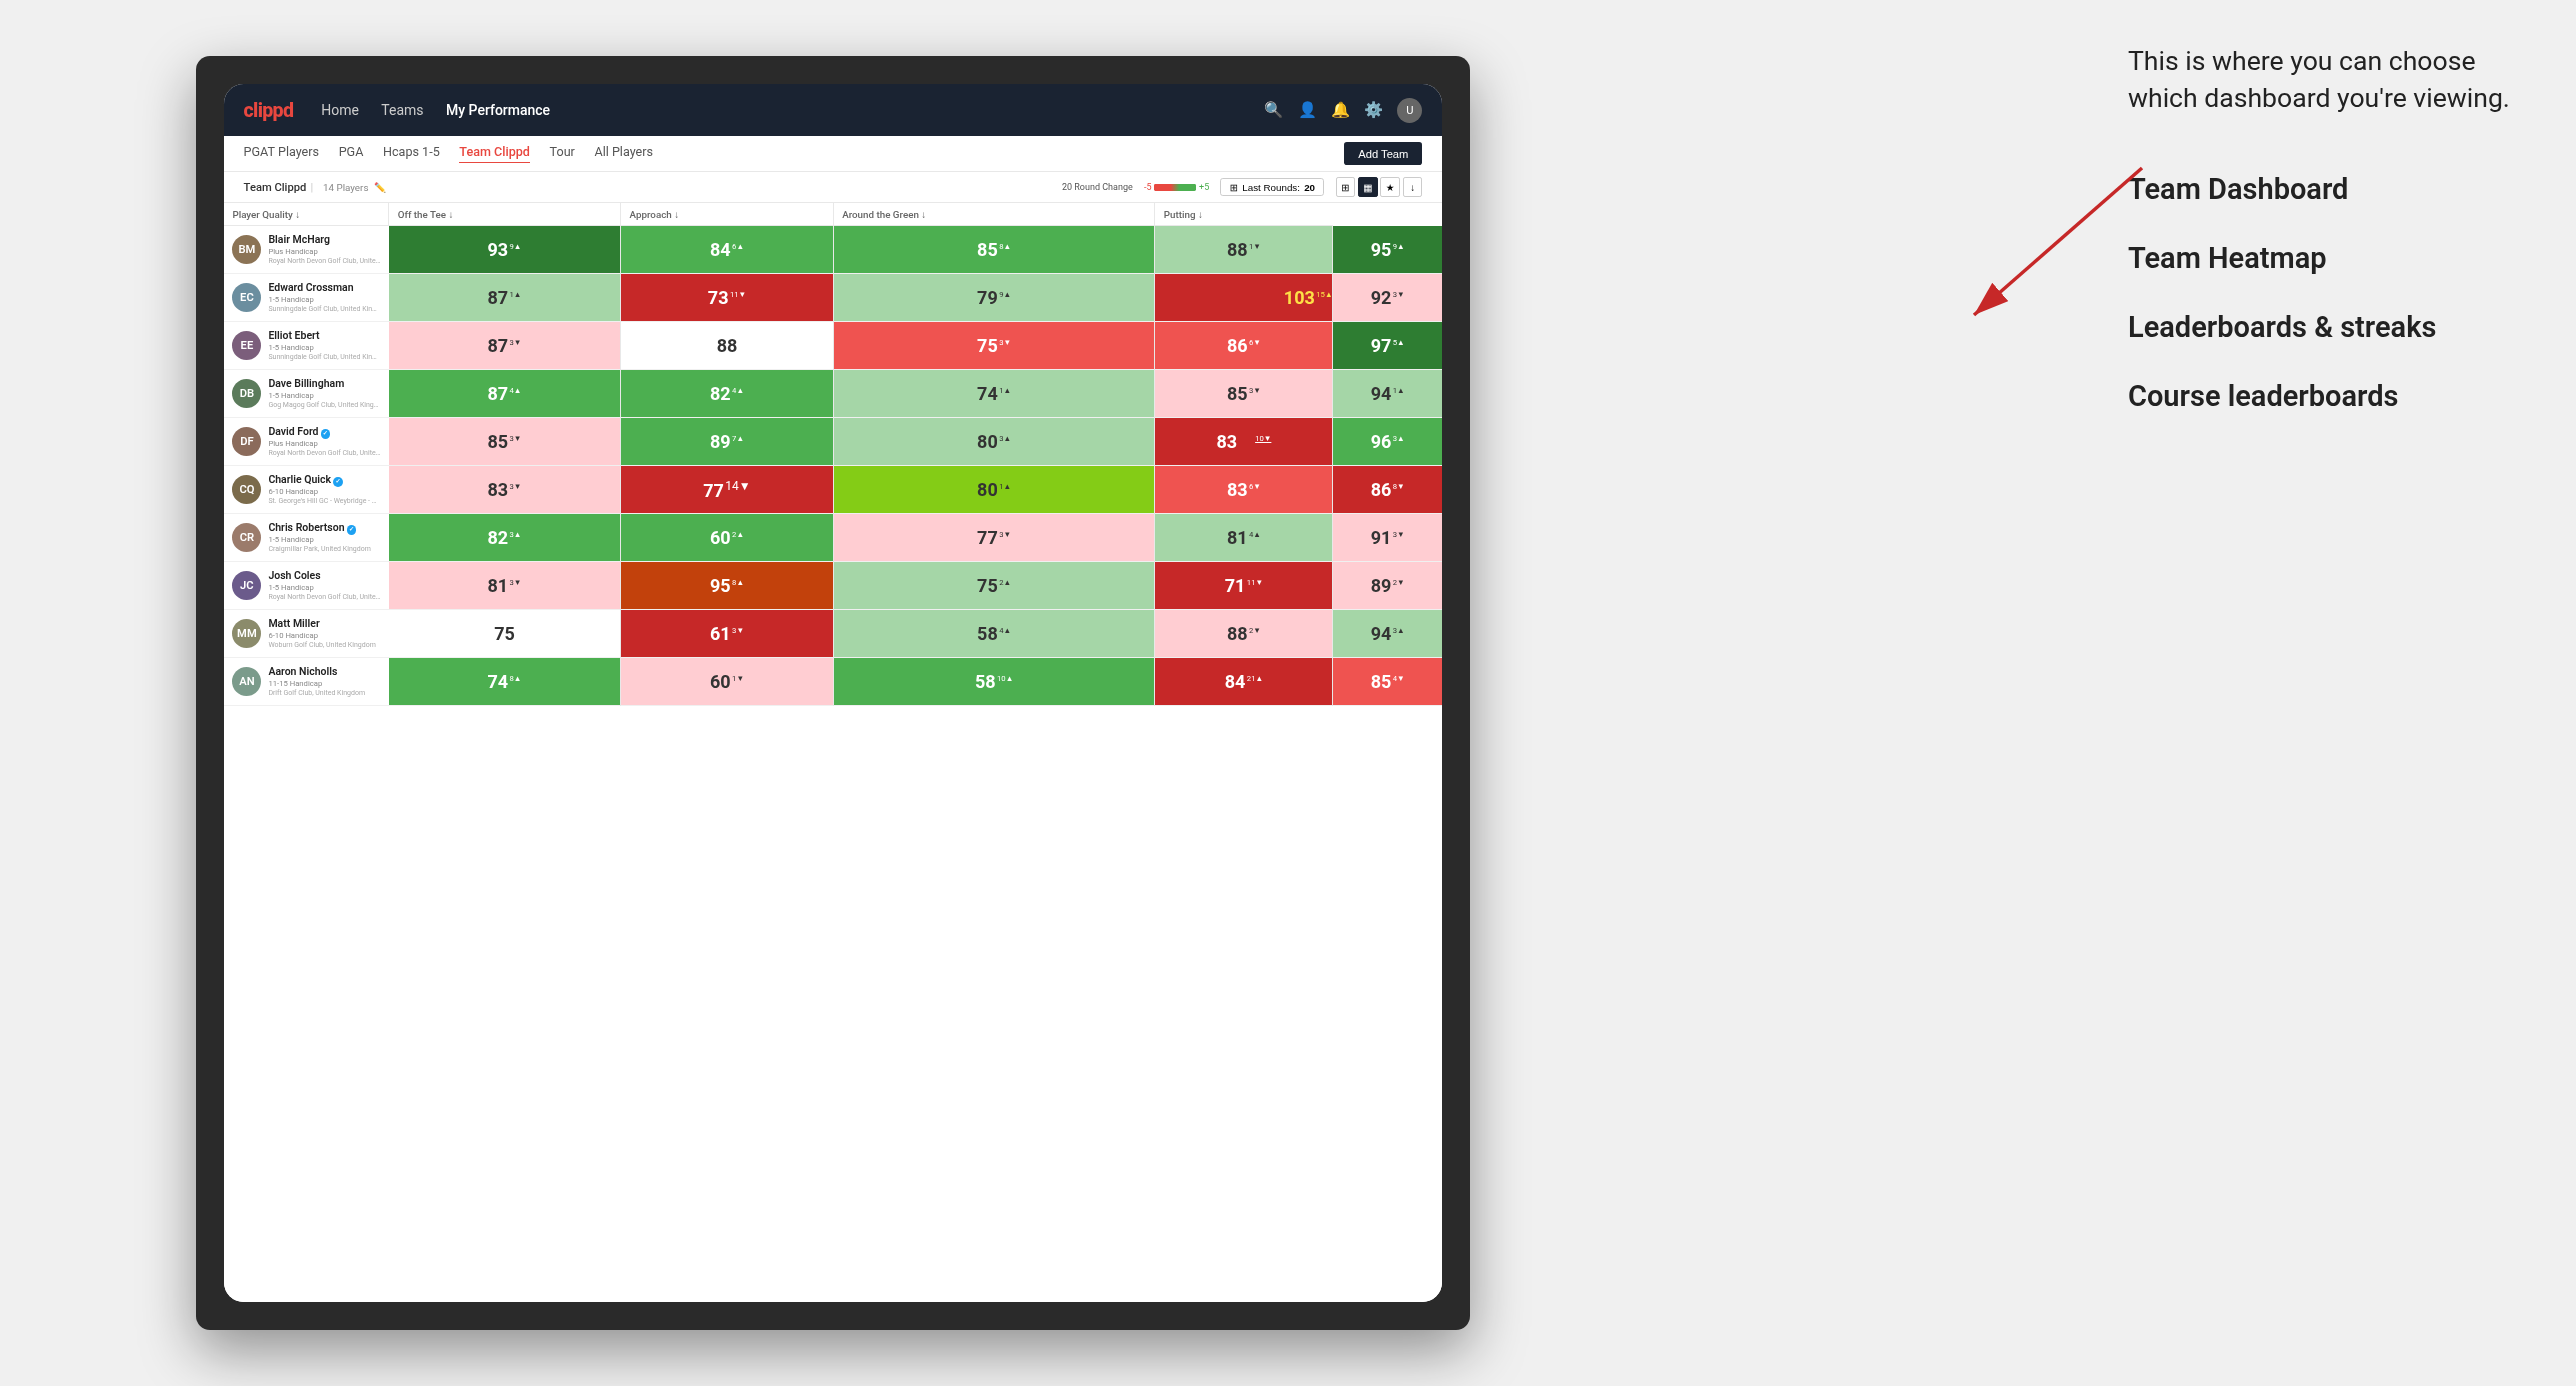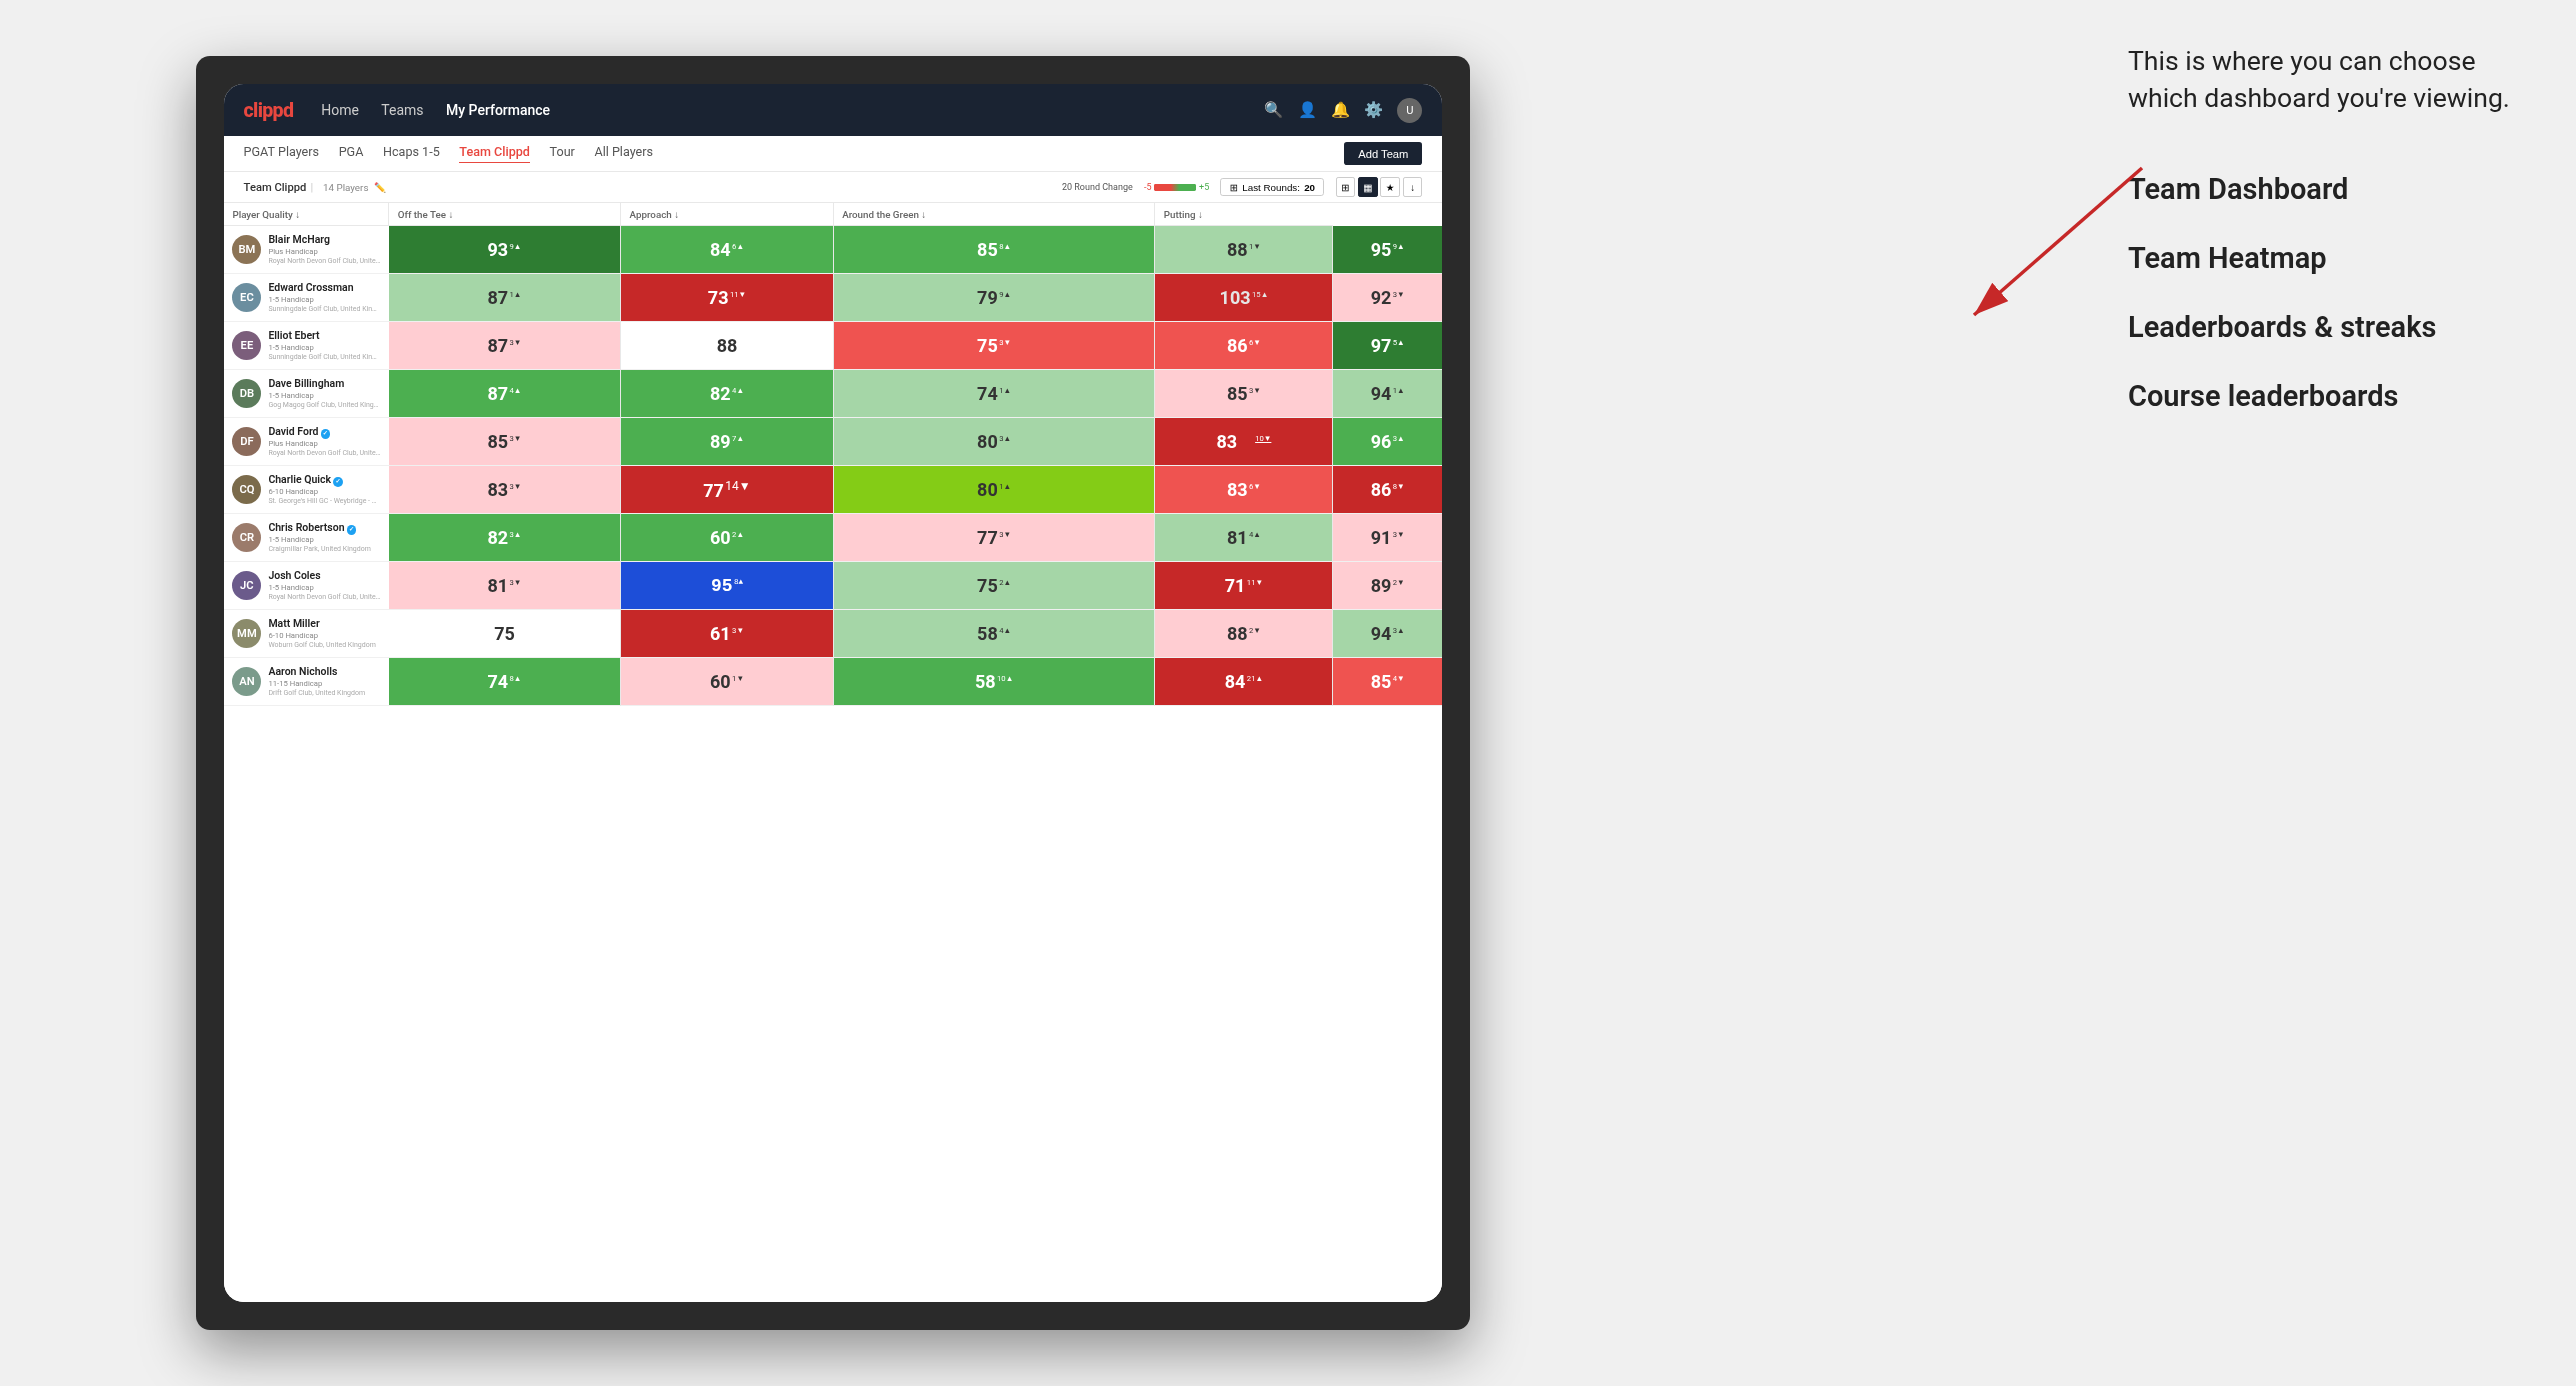--- a/index.html
+++ b/index.html
@@ -406,21 +406,21 @@
       <div class="player-info">
         <div class="player-name">Edward Crossman</div>
         <div class="player-handicap">1-5 Handicap</div>
         <div class="player-club">Sunningdale Golf Club, United Kingdom</div>
       </div>
     </div>
   </td>
               <td style="text-align: center; vertical-align: middle; height: 48px; font-size: 18px; font-weight: 700; background-color: rgb(165, 214, 167); color: rgb(51, 51, 51);"><span>87</span><sup style="font-size:7.7px;font-weight:400;margin-left:1.4px;">1▲</sup></td>
               <td class="col-divider" style="text-align: center; vertical-align: middle; height: 48px; font-size: 18px; font-weight: 700; background-color: rgb(198, 40, 40); color: rgb(255, 255, 255);"><span>73</span><sup style="font-size:7.7px;font-weight:400;margin-left:1.4px;">11▼</sup></td>
               <td class="col-divider" style="text-align: center; vertical-align: middle; height: 48px; font-size: 18px; font-weight: 700; background-color: rgb(165, 214, 167); color: rgb(51, 51, 51);"><span>79</span><sup style="font-size:7.7px;font-weight:400;margin-left:1.4px;">9▲</sup></td>
-              <td class="col-divider" style="text-align: center; vertical-align: middle; height: 48px; font-size: 18px; font-weight: 700; background-color: rgb(198, 40, 40); color: #e5e5e5; margin-left: 38px;"><span>103</span><sup style="font-size:7.7px;font-weight:400;margin-left:1.4px;">15▲</sup></td>
+              <td class="col-divider" style="text-align: right; vertical-align: middle; height: 48px; font-size: 18px; font-weight: 700; background-color: rgb(198, 40, 40); color: #fde047; margin-left: 38px;"><span>103</span><sup style="font-size:7.7px;font-weight:400;margin-left:1.4px;">15▲</sup></td>
               <td class="col-divider" style="text-align: center; vertical-align: middle; height: 48px; font-size: 18px; font-weight: 700; background-color: rgb(255, 205, 210); color: rgb(51, 51, 51);"><span>92</span><sup style="font-size:7.7px;font-weight:400;margin-left:1.4px;">3▼</sup></td>
             </tr>
             <tr>
               <td>
     <div class="player-cell">
       <div class="player-avatar" style="background:#7B5E7B">EE</div>
       <div class="player-info">
         <div class="player-name">Elliot Ebert</div>
         <div class="player-handicap">1-5 Handicap</div>
         <div class="player-club">Sunningdale Golf Club, United Kingdom</div>
@@ -506,21 +506,21 @@
     <div class="player-cell">
       <div class="player-avatar" style="background:#6B5B8B">JC</div>
       <div class="player-info">
         <div class="player-name">Josh Coles</div>
         <div class="player-handicap">1-5 Handicap</div>
         <div class="player-club">Royal North Devon Golf Club, United Kingdom</div>
       </div>
     </div>
   </td>
               <td style="text-align: center; vertical-align: middle; height: 48px; font-size: 18px; font-weight: 700; background-color: rgb(255, 205, 210); color: rgb(51, 51, 51);"><span>81</span><sup style="font-size:7.7px;font-weight:400;margin-left:1.4px;">3▼</sup></td>
-              <td class="col-divider" style="text-align: center; vertical-align: middle; height: 48px; font-size: 18px; font-weight: 700; background-color: #1d4ed8; color: rgb(255, 255, 255); font-family: Liberation Mono, monospace;"><span>95</span><sup style="font-size:7.7px;font-weight:400;margin-left:1.4px;">8▲</sup></td>
+              <td class="col-divider" style="text-align: center; vertical-align: middle; height: 48px; font-size: 18px; font-weight: 700; background-color: #c2410c; color: rgb(255, 255, 255);"><span>95</span><sup style="font-size:7.7px;font-weight:400;margin-left:1.4px;">8▲</sup></td>
               <td class="col-divider" style="text-align: center; vertical-align: middle; height: 48px; font-size: 18px; font-weight: 700; background-color: rgb(165, 214, 167); color: rgb(51, 51, 51);"><span>75</span><sup style="font-size:7.7px;font-weight:400;margin-left:1.4px;">2▲</sup></td>
               <td class="col-divider" style="text-align: center; vertical-align: middle; height: 48px; font-size: 18px; font-weight: 700; background-color: rgb(198, 40, 40); color: rgb(255, 255, 255);"><span>71</span><sup style="font-size:7.7px;font-weight:400;margin-left:1.4px;">11▼</sup></td>
               <td class="col-divider" style="text-align: center; vertical-align: middle; height: 48px; font-size: 18px; font-weight: 700; background-color: rgb(255, 205, 210); color: rgb(51, 51, 51);"><span>89</span><sup style="font-size:7.7px;font-weight:400;margin-left:1.4px;">2▼</sup></td>
             </tr>
             <tr>
               <td>
     <div class="player-cell">
       <div class="player-avatar" style="background:#8B8B6B">MM</div>
       <div class="player-info">
         <div class="player-name">Matt Miller</div>

